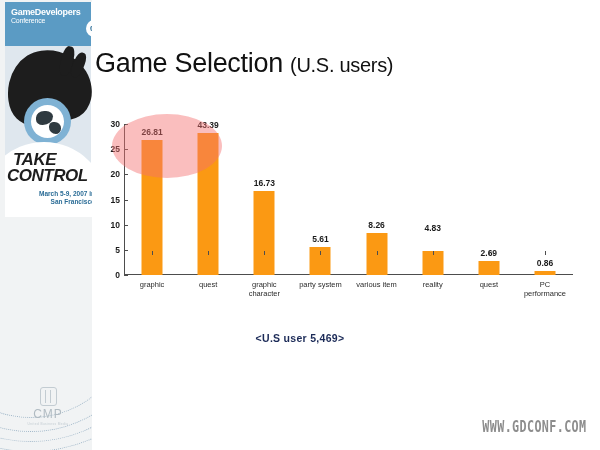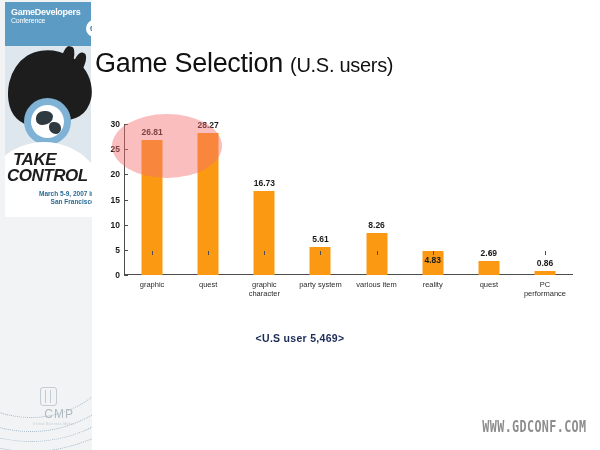--- a/index.html
+++ b/index.html
@@ -73,21 +73,21 @@
     position:absolute;left:8px;top:150px;width:80px;color:#1d1d1d;
     font-weight:bold;font-style:italic;line-height:.95;letter-spacing:-.5px;
   }
   .take-control .t1{font-size:17px;}
   .take-control .t2{font-size:17px;margin-left:-6px;}
   .poster-date{
     position:absolute;left:14px;top:188px;width:76px;color:#2a6c96;
     font-size:6.5px;font-weight:bold;line-height:1.25;text-align:right;
   }
   .cmp{
-    position:absolute;left:22px;bottom:24px;width:52px;text-align:right;color:#b9c3c9;
+    position:absolute;left:22px;bottom:24px;width:52px;text-align:center;color:#b9c3c9;
   }
   .cmp-mark{
     width:15px;height:17px;margin:0 auto 1px;border:1px solid #c3ccd2;border-radius:3px;
     position:relative;
   }
   .cmp-mark:before,.cmp-mark:after{
     content:"";position:absolute;top:2px;width:1px;height:13px;background:#c3ccd2;
   }
   .cmp-mark:before{left:4px;}
   .cmp-mark:after{left:9px;}
@@ -219,21 +219,21 @@
         <div class="barcell">
           <div class="bar" style="height: 134.944px; background: rgb(251, 153, 19);"></div>
           <div class="bar-val" style="bottom: 137.944px;">26.81</div>
           <div class="xtick-mark" style="left: 50%;"></div>
           <div class="xtick">
             <div>graphic</div>
           </div>
         </div>
         <div class="barcell">
           <div class="bar" style="height: 142.292px; background: rgb(251, 153, 19);"></div>
-          <div class="bar-val" style="bottom: 145.292px;">28.27</div>
+          <div class="bar-val" style="bottom: 145.292px;">43.39</div>
           <div class="xtick-mark" style="left: 50%;"></div>
           <div class="xtick">
             <div>quest</div>
           </div>
         </div>
         <div class="barcell">
           <div class="bar" style="height: 84.2077px; background: rgb(251, 153, 19);"></div>
           <div class="bar-val" style="bottom: 87.2077px;">16.73</div>
           <div class="xtick-mark" style="left: 50%;"></div>
           <div class="xtick">
@@ -252,21 +252,21 @@
         <div class="barcell">
           <div class="bar" style="height: 41.5753px; background: rgb(251, 153, 19);"></div>
           <div class="bar-val" style="bottom: 44.5753px;">8.26</div>
           <div class="xtick-mark" style="left: 50%;"></div>
           <div class="xtick">
             <div>various item</div>
           </div>
         </div>
         <div class="barcell">
           <div class="bar" style="height: 24.311px; background: rgb(251, 153, 19);"></div>
-          <div class="bar-val" style="bottom: 10px;">4.83</div>
+          <div class="bar-val" style="bottom: 42px;">4.83</div>
           <div class="xtick-mark" style="left: 50%;"></div>
           <div class="xtick">
             <div>reality</div>
           </div>
         </div>
         <div class="barcell">
           <div class="bar" style="height: 13.5397px; background: rgb(251, 153, 19);"></div>
           <div class="bar-val" style="bottom: 16.5397px;">2.69</div>
           <div class="xtick-mark" style="left: 50%;"></div>
           <div class="xtick">

